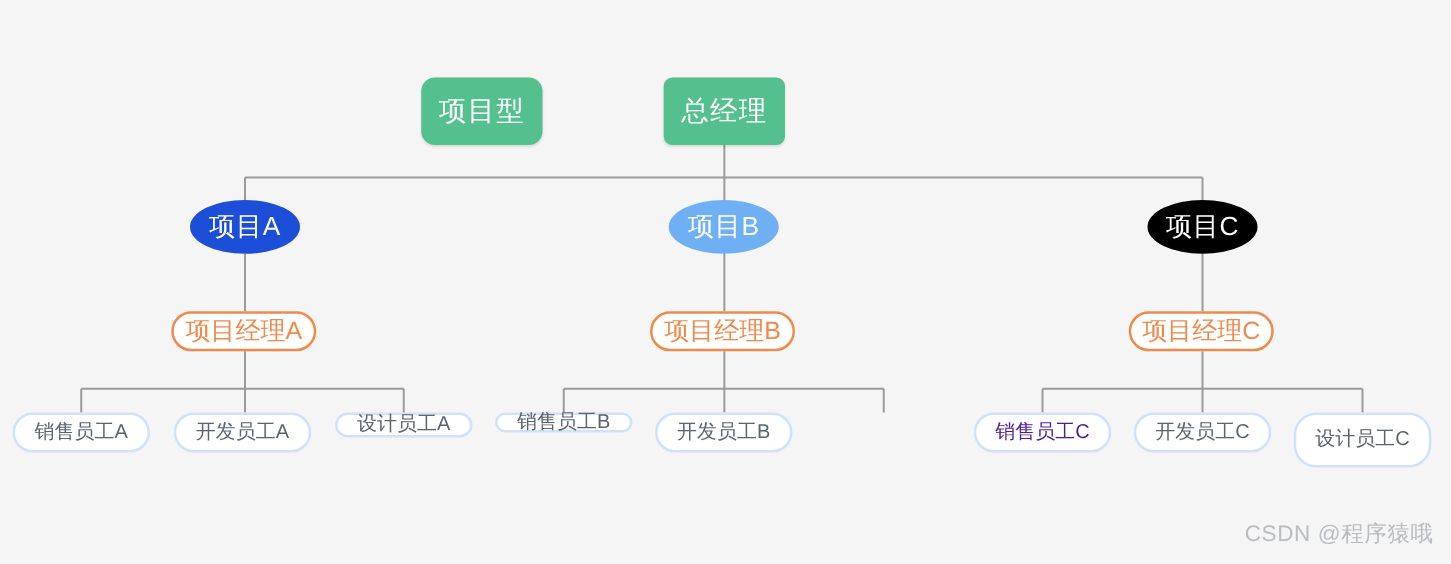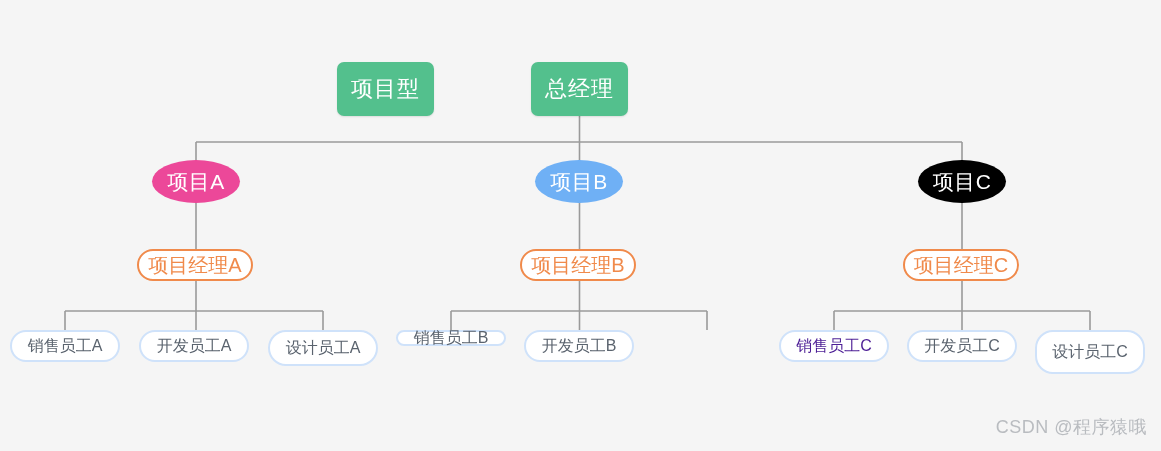--- a/index.html
+++ b/index.html
@@ -116,35 +116,35 @@
       <path d="M 451 311 L 707 311"></path>
       <path d="M 451 311 L 451 330"></path>
       <path d="M 707 311 L 707 330"></path>
 
       <path d="M 834 311 L 1090 311"></path>
       <path d="M 834 311 L 834 330"></path>
       <path d="M 1090 311 L 1090 330"></path>
     </g>
   </svg>
 
-  <div class="node node-green" style="left: 337px; top: 62px; width: 97px; height: 54px; background: rgb(83, 192, 141);">项目型</div>
+  <div class="node node-green" style="left: 337px; top: 62px; width: 97px; height: 54px; background: rgb(83, 192, 141); border-radius: 11px;">项目型</div>
 
   <div class="node node-green" style="left: 531px; top: 62px; width: 97px; height: 54px; background: rgb(83, 192, 141);">总经理</div>
 
-  <div class="node node-ellipse" style="left: 152px; top: 160px; width: 88px; height: 43px; background: #ec4899;">项目A</div>
+  <div class="node node-ellipse" style="left: 152px; top: 160px; width: 88px; height: 43px; background: #1d4ed8;">项目A</div>
   <div class="node node-ellipse" style="left: 535px; top: 160px; width: 88px; height: 43px; background: rgb(111, 176, 245);">项目B</div>
   <div class="node node-ellipse" style="left: 918px; top: 160px; width: 88px; height: 43px; background: #000000;">项目C</div>
 
   <div class="node node-pill-orange" style="left: 137px; top: 249px; width: 116px; height: 32px; border-color: rgb(240, 138, 75); color: rgb(240, 138, 75);">项目经理A</div>
   <div class="node node-pill-orange" style="left: 520px; top: 249px; width: 116px; height: 32px; border-color: rgb(240, 138, 75); color: rgb(240, 138, 75);">项目经理B</div>
   <div class="node node-pill-orange" style="left: 903px; top: 249px; width: 116px; height: 32px; border-color: rgb(240, 138, 75); color: rgb(240, 138, 75);">项目经理C</div>
 
   <div class="node node-pill-blue" style="left: 10px; top: 330px; width: 110px; height: 32px; border-color: rgb(207, 226, 250); color: rgb(90, 99, 110);">销售员工A</div>
   <div class="node node-pill-blue" style="left: 139px; top: 330px; width: 110px; height: 32px; border-color: rgb(207, 226, 250); color: rgb(90, 99, 110);">开发员工A</div>
-  <div class="node node-pill-blue" style="left: 268px; top: 330px; width: 110px; height: 36px; border-color: rgb(207, 226, 250); color: rgb(90, 99, 110);">设计员工A</div>
+  <div class="node node-pill-blue" style="left: 268px; top: 330px; width: 110px; height: 20px; border-color: rgb(207, 226, 250); color: rgb(90, 99, 110);">设计员工A</div>
 
   <div class="node node-pill-blue" style="left: 396px; top: 330px; width: 110px; height: 16px; border-color: rgb(207, 226, 250); color: rgb(90, 99, 110);">销售员工B</div>
   <div class="node node-pill-blue" style="left: 524px; top: 330px; width: 110px; height: 32px; border-color: rgb(207, 226, 250); color: rgb(90, 99, 110);">开发员工B</div>
 
   <div class="node node-pill-blue" style="left: 779px; top: 330px; width: 110px; height: 32px; border-color: rgb(207, 226, 250); color: #4c1d95;">销售员工C</div>
   <div class="node node-pill-blue" style="left: 907px; top: 330px; width: 110px; height: 32px; border-color: rgb(207, 226, 250); color: rgb(90, 99, 110);">开发员工C</div>
   <div class="node node-pill-blue" style="left: 1035px; top: 330px; width: 110px; height: 44px; border-color: rgb(207, 226, 250); color: rgb(90, 99, 110);">设计员工C</div>
 
   <div id="watermark" style="color: rgb(185, 188, 192);">CSDN @程序猿哦</div>
 </div>

